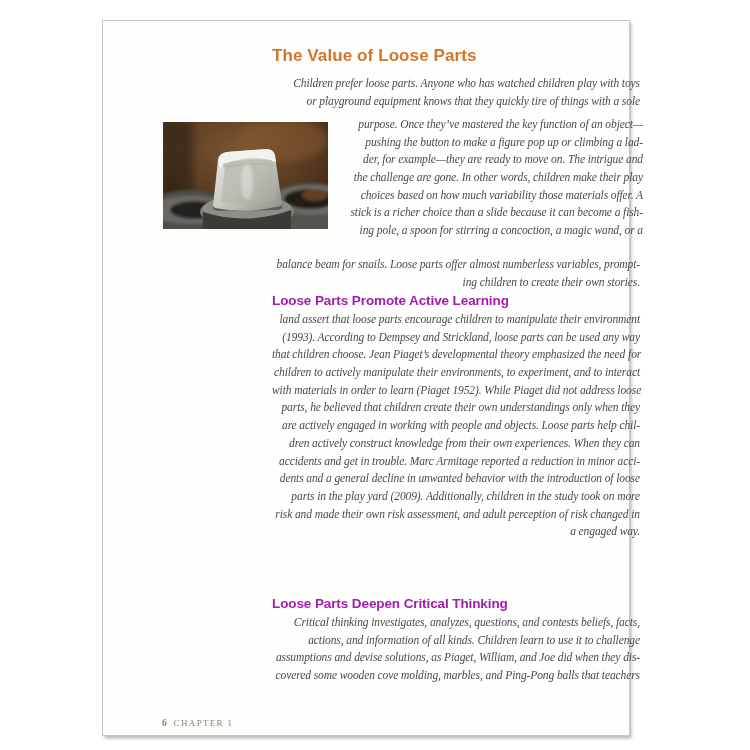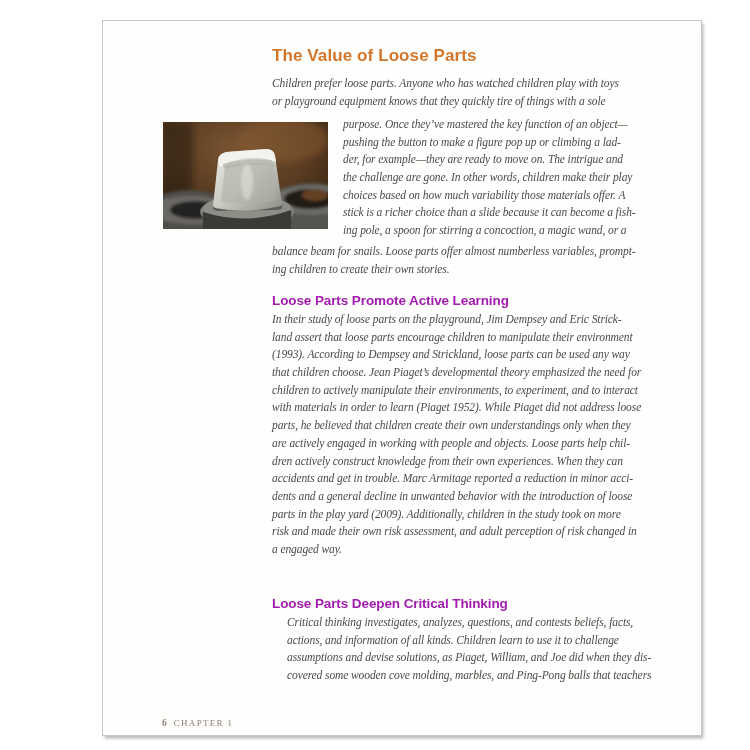--- a/index.html
+++ b/index.html
@@ -8,26 +8,27 @@
     width: 750px;
     height: 750px;
     background: #ffffff;
     font-family: "Liberation Serif", serif;
     overflow: hidden;
   }
   .page {
     position: absolute;
     left: 102px;
     top: 20px;
-    width: 600px;
+    width: 528px;
     height: 716px;
     background: #fefefd;
     border: 1px solid #c6c6c4;
     box-shadow: 1.5px 2.5px 3px rgba(0,0,0,0.28);
     box-sizing: border-box;
+    text-align: right;
   }
   .abs { position: absolute; }
   .page-title {
     font-family: "Liberation Sans", sans-serif;
     font-weight: bold;
     font-size: 17px;
     letter-spacing: 0.1px;
     color: #d4762a;
     white-space: nowrap;
   }
@@ -142,47 +143,46 @@
   <div class="abs bodyblock" style="left:240px; top:95px; width:300px;">
       <div class="line">purpose. Once they’ve mastered the key function of an object—</div>
       <div class="line">pushing the button to make a figure pop up or climbing a lad-</div>
       <div class="line">der, for example—they are ready to move on. The intrigue and</div>
       <div class="line">the challenge are gone. In other words, children make their play</div>
       <div class="line">choices based on how much variability those materials offer. A</div>
       <div class="line">stick is a richer choice than a slide because it can become a fish-</div>
       <div class="line">ing pole, a spoon for stirring a concoction, a magic wand, or a</div>
     </div>
 
-  <div class="abs bodyblock" style="left:169px; top:222px;">
+  <div class="abs bodyblock" style="left:169px; top:235px;">
       <div class="line">balance beam for snails. Loose parts offer almost numberless variables, prompt-</div>
       <div class="line">ing children to create their own stories.</div>
     </div>
 
   <div class="abs subheading" style="left:169px; top:272px;">Loose Parts Promote Active Learning</div>
 
   <div class="abs bodyblock" style="left:169px; top:290px;">
-      <div class="line">In their study of loose parts on the playground, Jim Dempsey and Eric Strick-</div>
       <div class="line">land assert that loose parts encourage children to manipulate their environment</div>
       <div class="line">(1993). According to Dempsey and Strickland, loose parts can be used any way</div>
       <div class="line">that children choose. Jean Piaget’s developmental theory emphasized the need for</div>
       <div class="line">children to actively manipulate their environments, to experiment, and to interact</div>
       <div class="line">with materials in order to learn (Piaget 1952). While Piaget did not address loose</div>
       <div class="line">parts, he believed that children create their own understandings only when they</div>
       <div class="line">are actively engaged in working with people and objects. Loose parts help chil-</div>
       <div class="line">dren actively construct knowledge from their own experiences. When they can</div>
       <div class="line">accidents and get in trouble. Marc Armitage reported a reduction in minor acci-</div>
       <div class="line">dents and a general decline in unwanted behavior with the introduction of loose</div>
       <div class="line">parts in the play yard (2009). Additionally, children in the study took on more</div>
       <div class="line">risk and made their own risk assessment, and adult perception of risk changed in</div>
       <div class="line">a engaged way.</div>
     </div>
 
   <div class="abs subheading" style="left:169px; top:575px;">Loose Parts Deepen Critical Thinking</div>
 
-  <div class="abs bodyblock" style="left:184px; top:593px;">
+  <div class="abs bodyblock" style="left:169px; top:593px;">
       <div class="line">Critical thinking investigates, analyzes, questions, and contests beliefs, facts,</div>
       <div class="line">actions, and information of all kinds. Children learn to use it to challenge</div>
       <div class="line">assumptions and devise solutions, as Piaget, William, and Joe did when they dis-</div>
       <div class="line">covered some wooden cove molding, marbles, and Ping-Pong balls that teachers</div>
     </div>
 
   <div class="abs footer" style="left:59px; top:697px;">
     <span class="pagenum">6</span><span>CHAPTER 1</span>
   </div>
 

